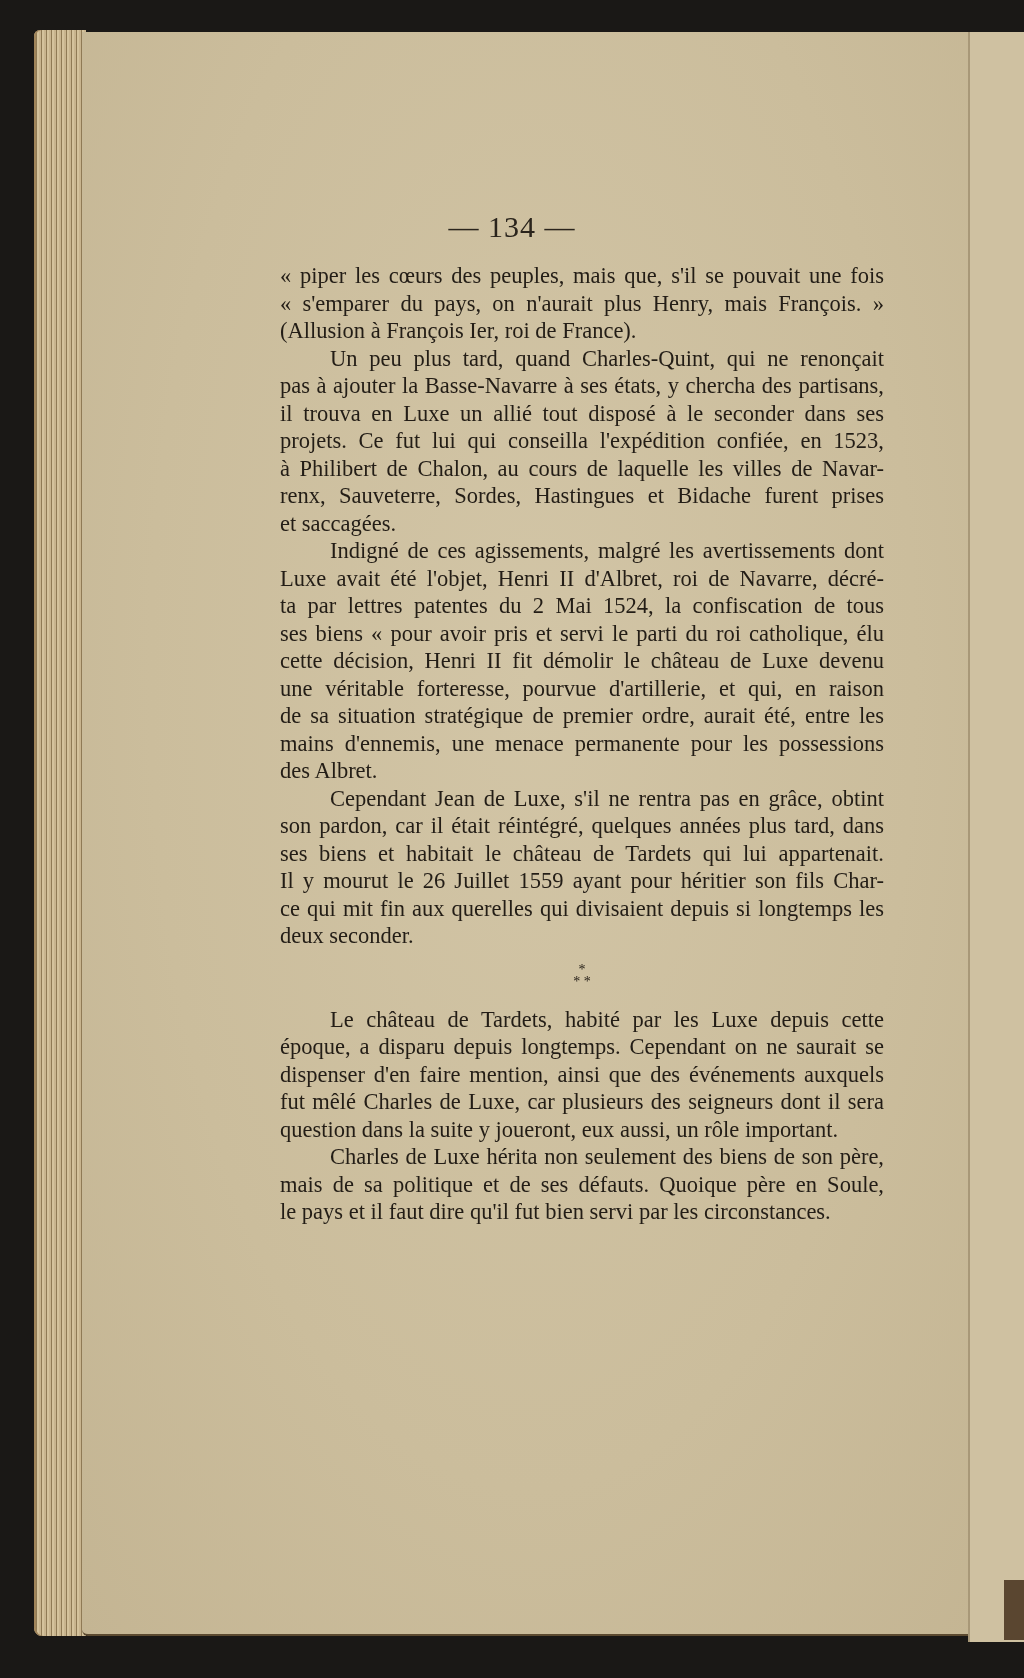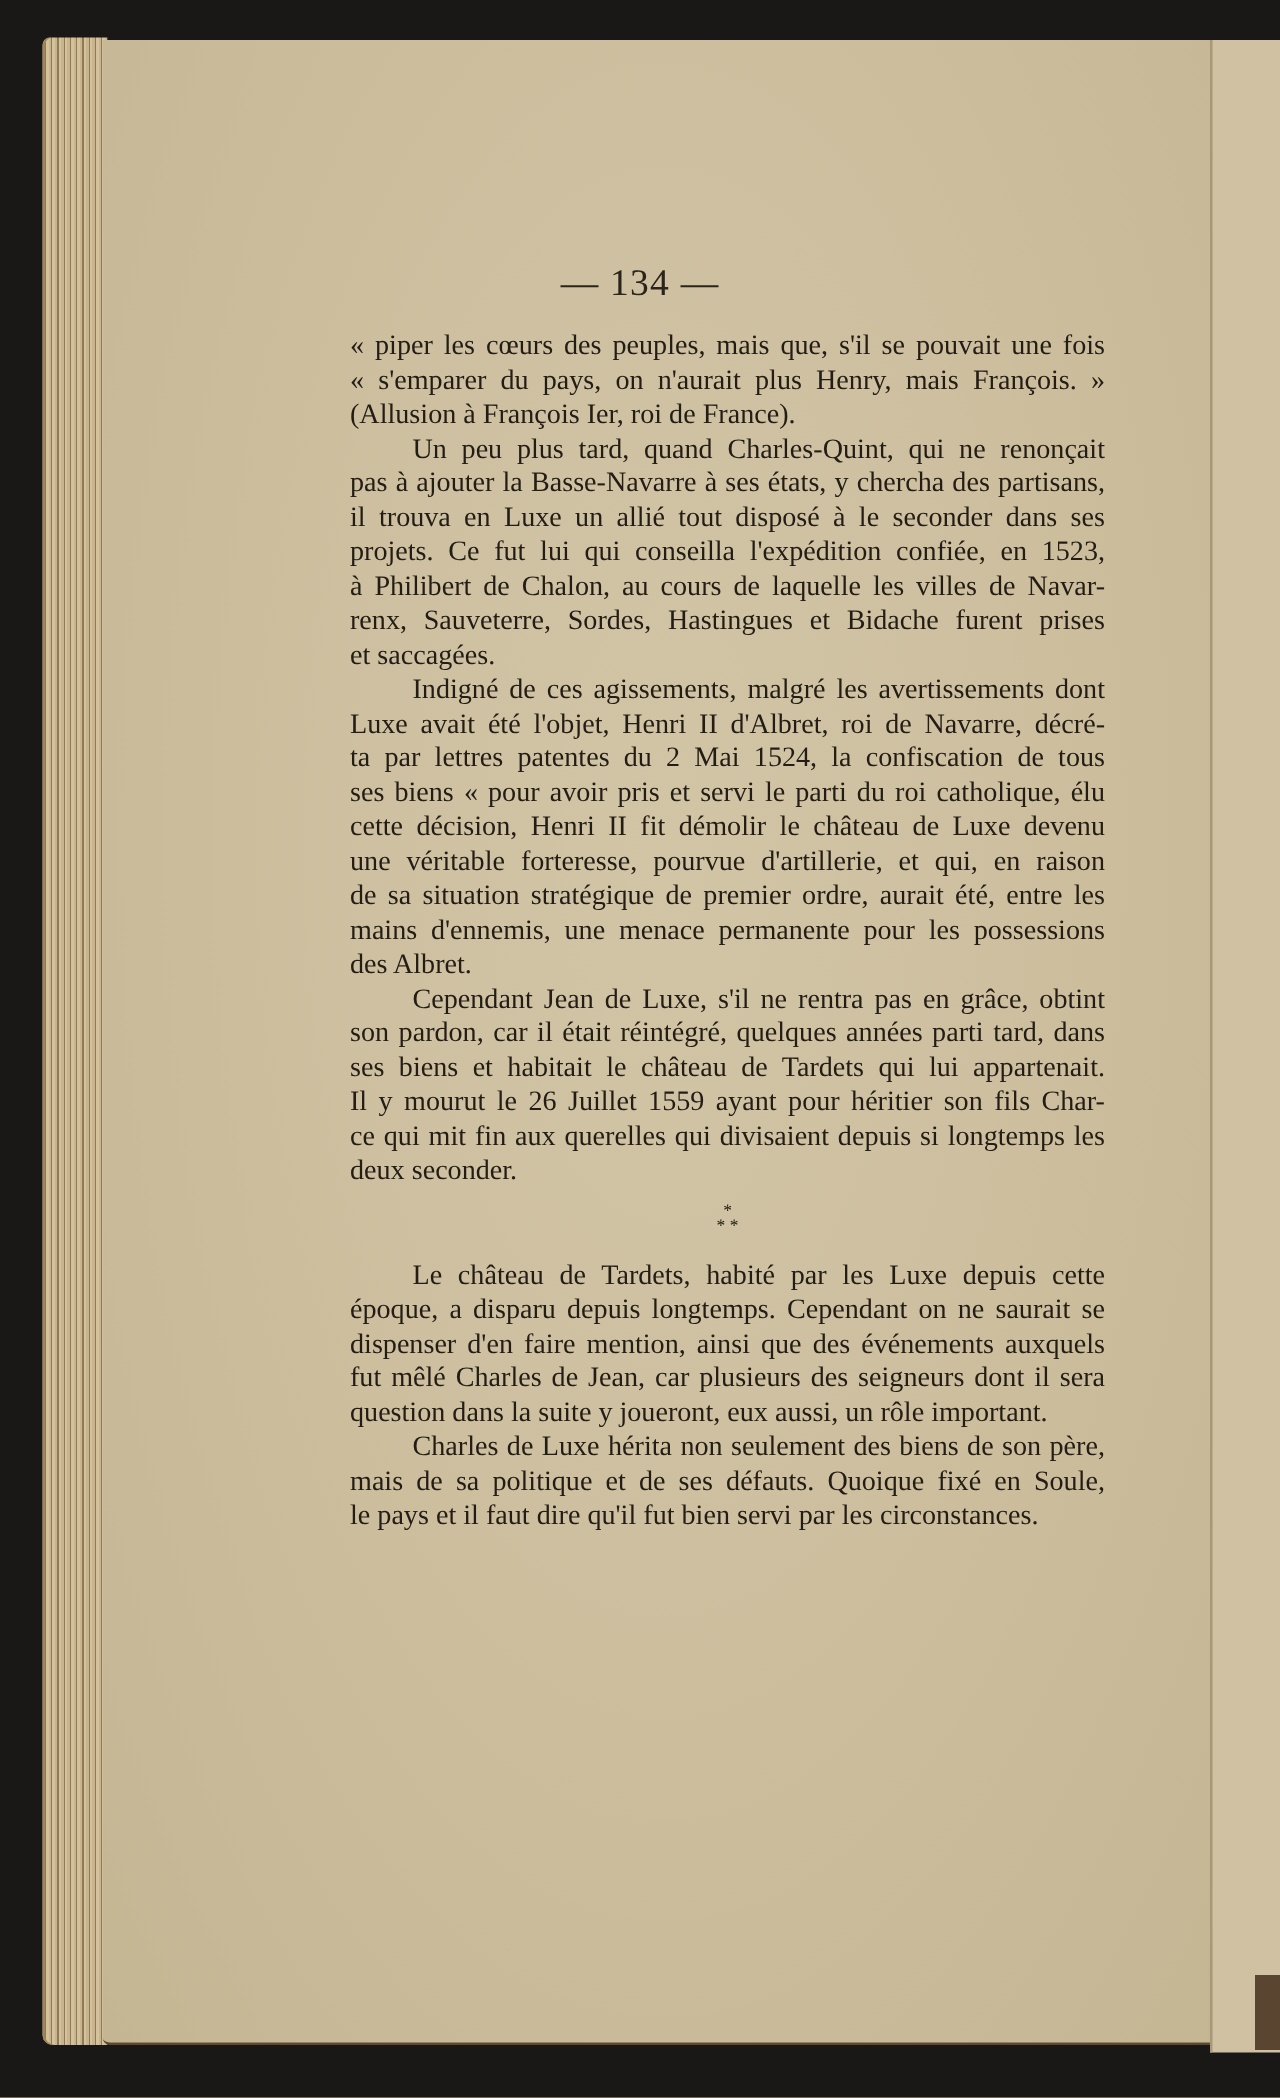--- a/index.html
+++ b/index.html
@@ -99,33 +99,33 @@
       <span class="line indent">Indigné de ces agissements, malgré les avertissements dont</span>
       <span class="line">Luxe avait été l'objet, Henri II d'Albret, roi de Navarre, décré-</span>
       <span class="line">ta par lettres patentes du 2 Mai 1524, la confiscation de tous</span>
       <span class="line">ses biens « pour avoir pris et servi le parti du roi catholique, élu</span>
       <span class="line">cette décision, Henri II fit démolir le château de Luxe devenu</span>
       <span class="line">une véritable forteresse, pourvue d'artillerie, et qui, en raison</span>
       <span class="line">de sa situation stratégique de premier ordre, aurait été, entre les</span>
       <span class="line">mains d'ennemis, une menace permanente pour les possessions</span>
       <span class="line last">des Albret.</span>
       <span class="line indent">Cependant Jean de Luxe, s'il ne rentra pas en grâce, obtint</span>
-      <span class="line">son pardon, car il était réintégré, quelques années parti tard, dans</span>
+      <span class="line">son pardon, car il était réintégré, quelques années plus tard, dans</span>
       <span class="line">ses biens et habitait le château de Tardets qui lui appartenait.</span>
       <span class="line">Il y mourut le 26 Juillet 1559 ayant pour héritier son fils Char-</span>
       <span class="line">ce qui mit fin aux querelles qui divisaient depuis si longtemps les</span>
       <span class="line last">deux seconder.</span>
     </div>
   <div class="asterism">
     <span class="a-top">*</span>
     <span class="a-bot">* *</span>
   </div>
   <div id="section2">
       <span class="line indent">Le château de Tardets, habité par les Luxe depuis cette</span>
       <span class="line">époque, a disparu depuis longtemps. Cependant on ne saurait se</span>
       <span class="line">dispenser d'en faire mention, ainsi que des événements auxquels</span>
-      <span class="line">fut mêlé Charles de Jean, car plusieurs des seigneurs dont il sera</span>
+      <span class="line">fut mêlé Charles de Luxe, car plusieurs des seigneurs dont il sera</span>
       <span class="line last">question dans la suite y joueront, eux aussi, un rôle important.</span>
       <span class="line indent">Charles de Luxe hérita non seulement des biens de son père,</span>
-      <span class="line">mais de sa politique et de ses défauts. Quoique fixé en Soule,</span>
+      <span class="line">mais de sa politique et de ses défauts. Quoique père en Soule,</span>
       <span class="line last">le pays et il faut dire qu'il fut bien servi par les circonstances.</span>
     </div>
 </div>
 
 </body></html>

